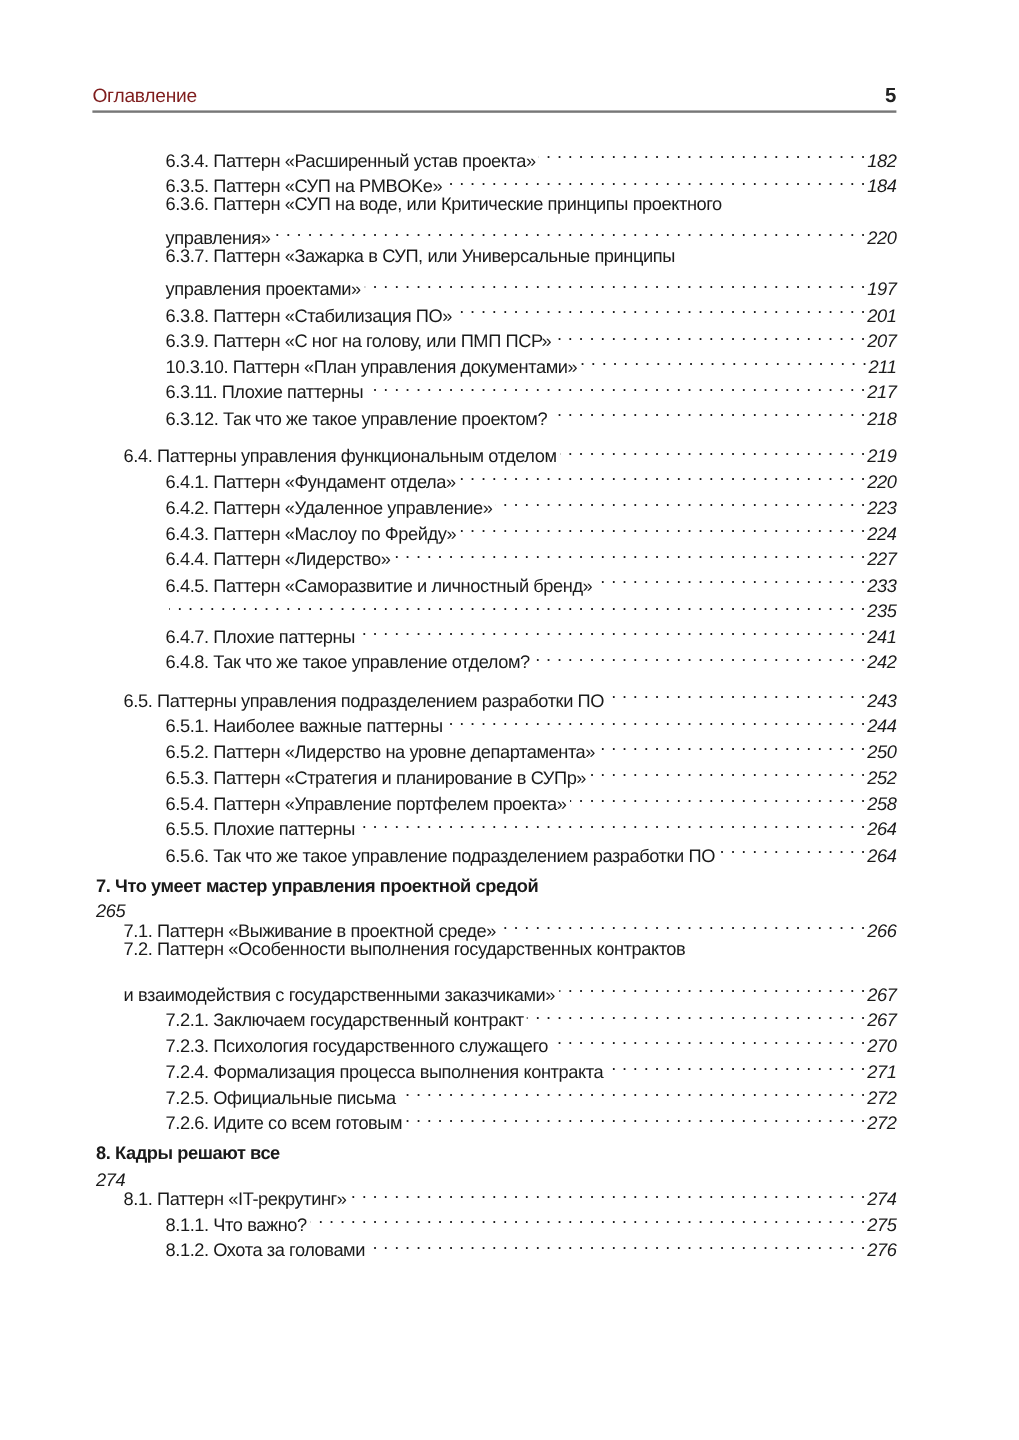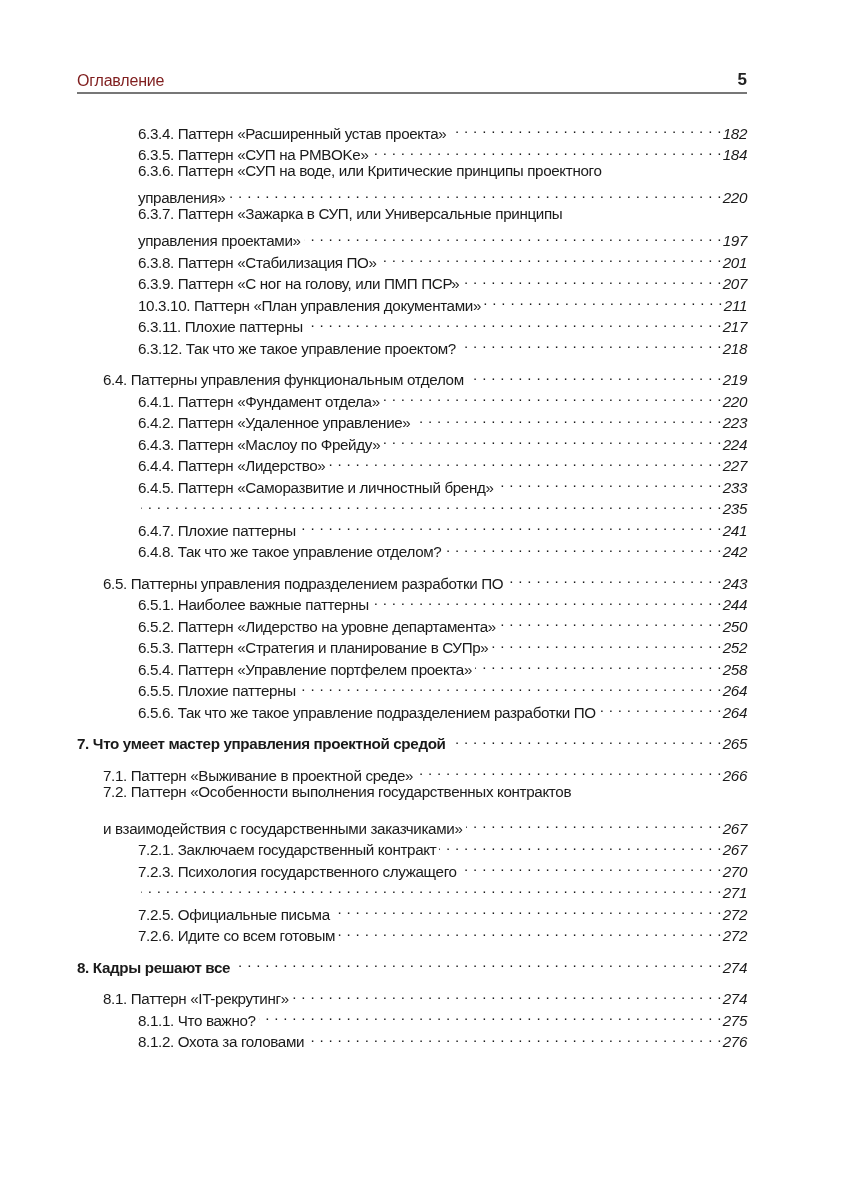--- a/index.html
+++ b/index.html
@@ -9,21 +9,21 @@
             border-bottom: 2px solid #777; }
   .header .title { position: absolute; left: 0; bottom: 2px; font-size: 16px; color: #7f1d1d; letter-spacing: -0.2px; }
   .header .pageno { position: absolute; right: 0; bottom: 2px; font-size: 17px; font-weight: bold; color: #222; }
   .toc { position: absolute; left: 77px; top: 117px; width: 670px; }
   .row { position: relative; height: 21.5px; font-size: 15.2px; line-height: 21.5px;
          display: flex; align-items: baseline; white-space: nowrap; letter-spacing: -0.35px; }
   .row.l1 { padding-left: 0; }
   .row.l2 { padding-left: 26px; margin-top: 10px; }
   .row.l3 { padding-left: 61px; }
   .row.bold .txt { font-weight: bold; }
-  .row.gap-before { margin-top: 10px; }
+  .row.gap-before { margin-top: 10px; flex-direction: column; }
   .txt { flex: 0 0 auto; }
   .leader { flex: 1 1 auto; overflow: hidden; margin: 0 1px 0 3px; position: relative; height: 21.5px; }
   .leader::after { content: ". . . . . . . . . . . . . . . . . . . . . . . . . . . . . . . . . . . . . . . . . . . . . . . . . . . . . . . . . . . . . . . . . . . . . . . . . . . . . . . . . . . . . . . . . . . . . . . . . . . . . . . . . . . . . . . . . . . .";
                    position: absolute; right: 0; top: 0; white-space: nowrap; letter-spacing: 0.3px; }
   .page { flex: 0 0 auto; font-style: italic; }
   .cont { height: 21.5px; font-size: 15.2px; line-height: 21.5px; white-space: nowrap; letter-spacing: -0.35px; }
   .cont.l2 { padding-left: 26px; }
   .cont.l3 { padding-left: 61px; }
 </style>
 </head>
@@ -181,20 +181,21 @@
       <span class="txt">7.2.1. Заключаем государственный контракт</span>
       <span class="leader"></span>
       <span class="page">267</span>
     </div>
     <div class="row l3">
       <span class="txt">7.2.3. Психология государственного служащего</span>
       <span class="leader"></span>
       <span class="page">270</span>
     </div>
     <div class="row l3">
+      <span class="txt">7.2.4. Формализация процесса выполнения контракта</span>
       <span class="leader"></span>
       <span class="page">271</span>
     </div>
     <div class="row l3">
       <span class="txt">7.2.5. Официальные письма</span>
       <span class="leader"></span>
       <span class="page">272</span>
     </div>
     <div class="row l3">
       <span class="txt">7.2.6. Идите со всем готовым</span>

